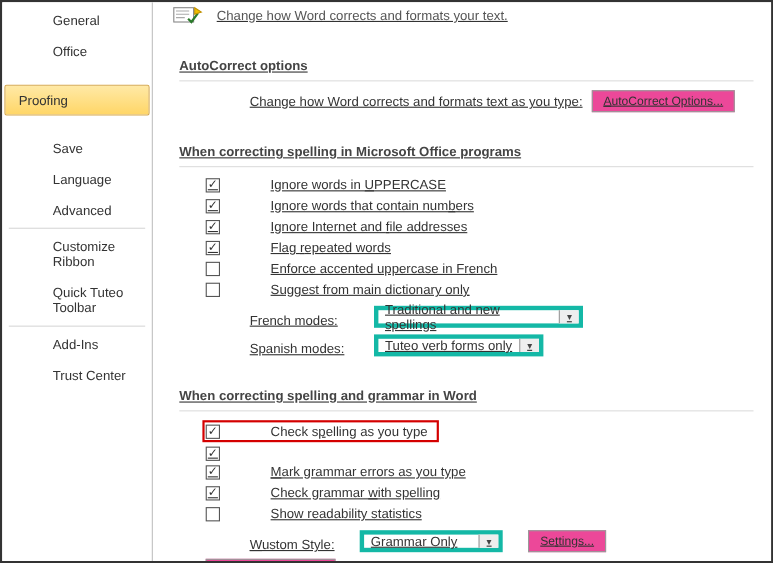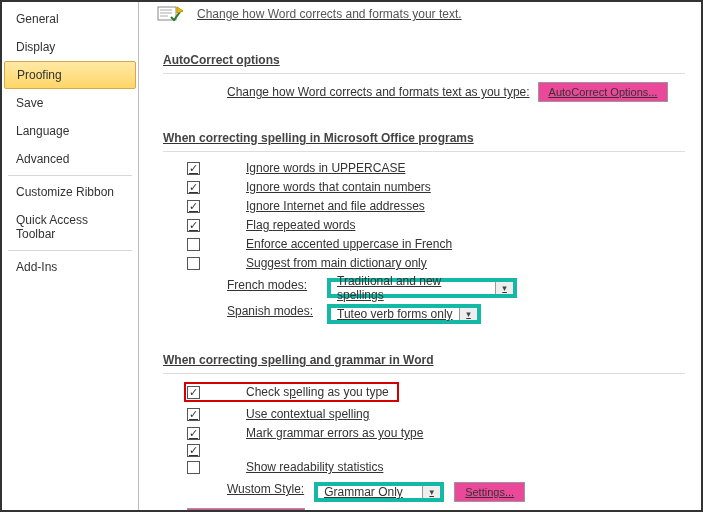--- a/index.html
+++ b/index.html
@@ -22,26 +22,27 @@
     width: 137px;
     background: #fff;
     border-right: 1px solid #bbb;
     padding-top: 3px;
   }
   .sidebar-item {
     padding: 7px 10px 7px 14px;
     cursor: pointer;
     color: #333;
     font-size: 12px;
+    margin-left: 32px;
   }
   .sidebar-item.selected {
     background: linear-gradient(#ffe9a6, #ffd667);
     border: 1px solid #d6a84c;
     border-radius: 2px;
-    margin: 0 2px;
+    margin: 16px 2px;
     padding: 6px 8px 6px 12px;
   }
   .sidebar-sep {
     height: 1px;
     background: #d8d8d8;
     margin: 2px 6px;
   }
   .main {
     flex: 1;
     padding: 2px 16px 10px 24px;
@@ -133,40 +134,41 @@
   .highlight-box {
     border: 2px solid #d40000;
     padding: 1px 8px 1px 1px;
     margin-left: 21px;
     display: inline-flex;
     align-items: center;
     gap: 6px;
   }
   .lbl { font-size: 12px; margin-left: 40px; }
   .indent { margin-left: 24px; }
-  .field-row { display:flex; align-items:flex-start; gap:10px; margin:6px 0 6px 24px; }
+  .field-row { display:flex; align-items:flex-end; gap:23px; margin:6px 0 6px 24px; }
   .field-label { min-width: 90px; }
 </style>
 </head>
 <body>
 
 <div class="container">
 
   <div class="sidebar" id="sidebar">
       <div class="sidebar-item">General</div>
-      <div class="sidebar-item">Display</div>
+      <div class="sidebar-item">Office</div>
       <div class="sidebar-item selected">Proofing</div>
       <div class="sidebar-item">Save</div>
       <div class="sidebar-item">Language</div>
       <div class="sidebar-item">Advanced</div>
       <div class="sidebar-sep"></div>
       <div class="sidebar-item">Customize Ribbon</div>
-      <div class="sidebar-item">Quick Access Toolbar</div>
+      <div class="sidebar-item">Quick Tuteo Toolbar</div>
       <div class="sidebar-sep"></div>
       <div class="sidebar-item">Add-Ins</div>
+      <div class="sidebar-item">Trust Center</div>
     </div>
 
   <div class="main">
 
     <div class="header-row">
       <span class="header-icon">
         <svg width="30" height="20" viewBox="0 0 30 20">
           <rect x="1" y="3" width="18" height="13" fill="#fff" stroke="#888"></rect>
           <path d="M3 6h12M3 9h12M3 12h8" stroke="#aaa" stroke-width="1"></path>
           <path d="M14 13l3 3 6-8" stroke="#2a7a2a" stroke-width="2" fill="none"></path>
@@ -234,28 +236,28 @@
 
     <div class="section">
       <div class="section-title">When correcting spelling and grammar in Word</div>
       <div id="word-checks">
           <div style="margin: 0px 0px 2px;"><div class="highlight-box" style="margin-bottom: 2px;">
               <span class="chk">✓</span>
               <span class="lbl">Check s<span class="u">p</span>elling as you type</span>
             </div></div>
           <div class="check-row">
             <span class="chk">✓</span>
-            <span class="lbl">Use co<span class="u">n</span>textual spelling</span>
           </div>
           <div class="check-row">
             <span class="chk">✓</span>
             <span class="lbl"><span class="u">M</span>ark grammar errors as you type</span>
           </div>
           <div class="check-row">
             <span class="chk">✓</span>
+            <span class="lbl">Check grammar <span class="u">w</span>ith spelling</span>
           </div>
           <div class="check-row">
             <span class="chk"></span>
             <span class="lbl">Show readability statistics</span>
           </div>
         </div>
       <div class="field-row">
         <span class="lbl"><span class="u">W</span><span>ustom Style:</span></span>
         <span class="select" style="width:130px;">
           <span class="select-val">Grammar Only</span>

